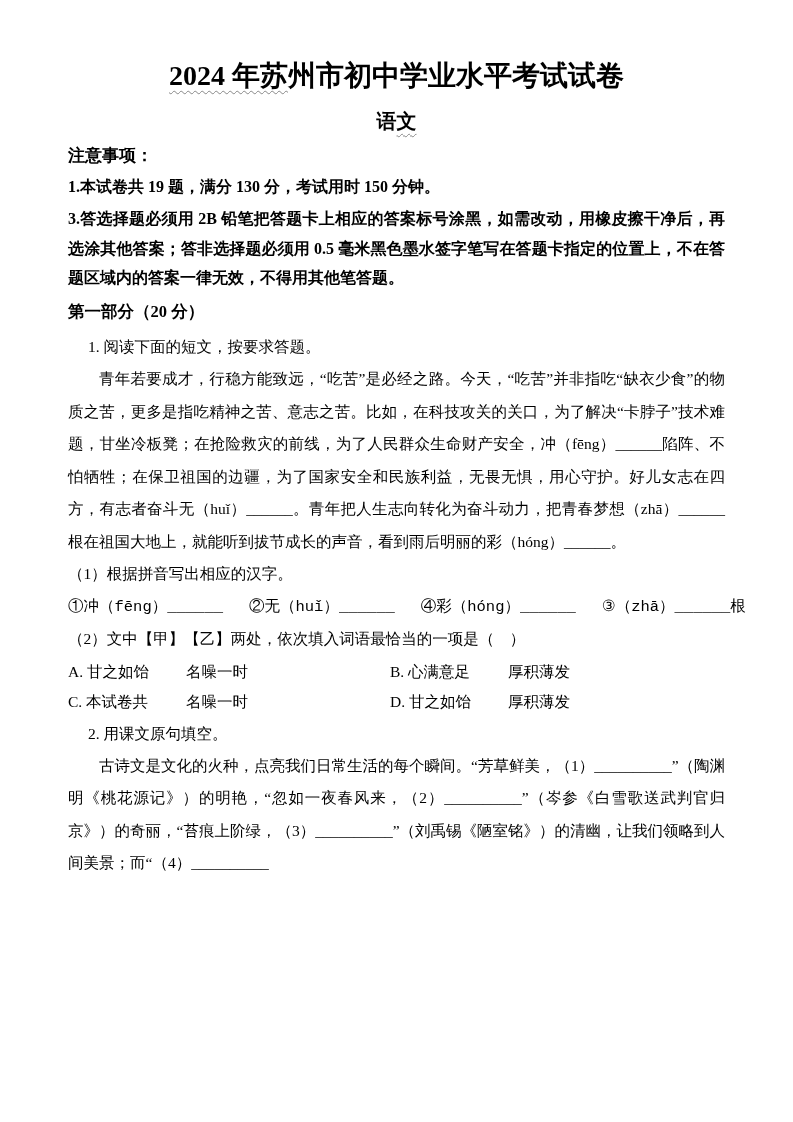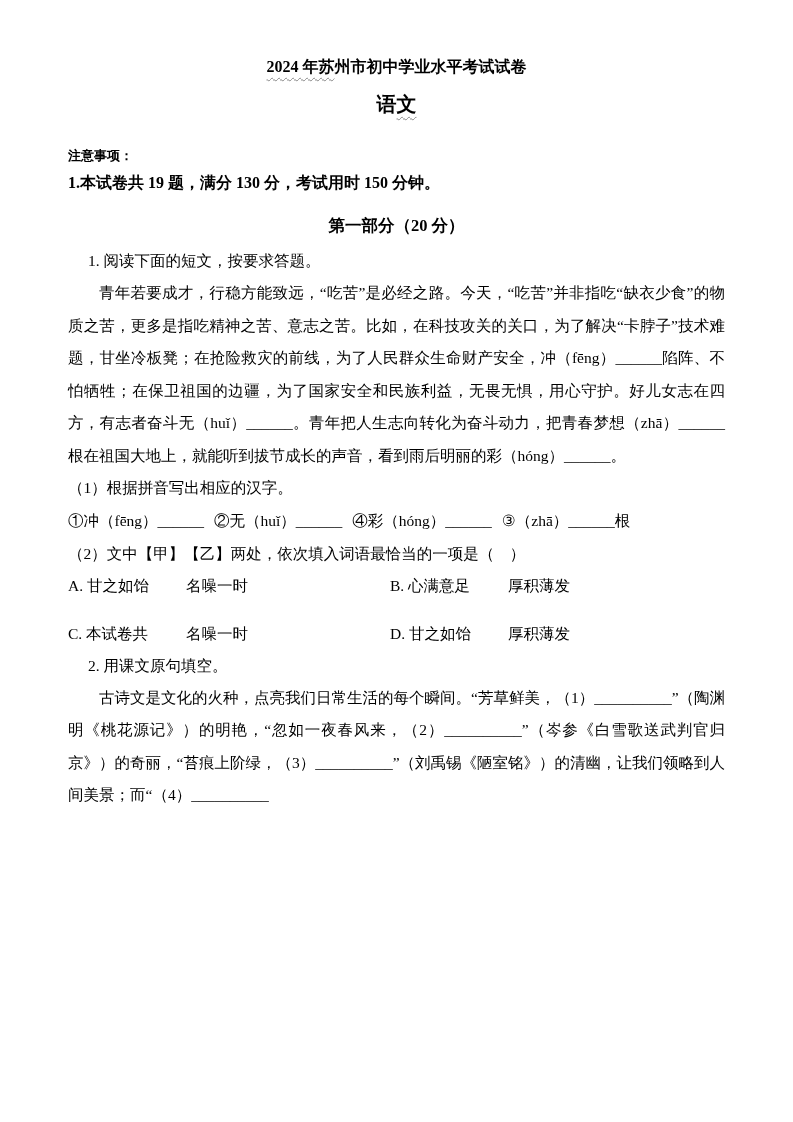--- a/index.html
+++ b/index.html
@@ -3,67 +3,68 @@
 <meta charset="utf-8">
 <style>
   html,body { margin:0; padding:0; background:#ffffff; }
   .page {
     width:793px; height:1122px; box-sizing:border-box;
     margin:0 auto; padding:56px 68px 30px 68px;
     font-family:"Liberation Serif","DejaVu Serif",serif;
     color:#000; font-size:15.5px; overflow:hidden; background:#fff;
   }
   .title {
-    text-align:center; font-size:16px; font-weight:bold;
+    text-align:center; font-size:28px; font-weight:bold;
     margin:0 0 12px 0; line-height:1.4;
   }
   .subtitle {
     text-align:center; font-size:20px; font-weight:bold;
-    margin:0 0 26px 0; line-height:1.4;
+    margin:0 0 5px 0; line-height:1.4;
   }
   .wavy {
     text-decoration-line:underline;
     text-decoration-style:wavy;
     text-decoration-thickness:1px;
     text-decoration-color:#888;
     text-underline-offset:5px;
   }
   p { margin:0; text-align:justify; }
-  .notice-head { font-weight:bold; font-size:13px; line-height:1.85; }
+  .notice-head { font-weight:bold; font-size:17px; line-height:1.85; }
   .notice { font-weight:bold; font-size:16px; line-height:1.85; margin-bottom:3px; }
   .section-head {
-    text-align:center; font-weight:bold; font-size:16.5px;
-    line-height:1.9; margin:12px 0 4px 0;
+    font-weight:bold; font-size:16.5px;
+    line-height:1.9; margin:3px 0 4px 0;
   }
   .stem { line-height:2.05;margin-left:20px; }
   .body-para { line-height:2.1; text-indent:2em; }
   .sub-q { line-height:2.1; }
   .blank-row {
-    display:flex; flex-wrap:nowrap; gap:10px;
-    line-height:2.1; white-space:nowrap;
+    display:flex; flex-wrap:nowrap; gap:26px;
+    line-height:2.1; white-space:nowrap;font-family:Liberation Mono, monospace;
   }
   .options {
     display:grid; grid-template-columns:322px 1fr;
-    row-gap:20px; line-height:1.8; margin:2px 0 2px 0;
+    row-gap:2px; line-height:1.8; margin:2px 0 2px 0;
   }
   .opt { display:flex; }
   .opt-label { display:inline-block; width:118px; }
   .opt-word2 { display:inline-block; }
 </style>
 </head>
 <body>
 
 <div class="page">
 
   <h1 class="title"><span class="wavy">2024 年苏</span><span>州市初中学业水平考试试卷</span></h1>
 
   <h2 class="subtitle"><span>语</span><span class="wavy">文</span></h2>
 
   <p class="notice-head">注意事项：</p>
   <p class="notice">1.本试卷共 19 题，满分 130 分，考试用时 150 分钟。</p>
+  <p class="notice">3.答选择题必须用 2B 铅笔把答题卡上相应的答案标号涂黑，如需改动，用橡皮擦干净后，再选涂其他答案；答非选择题必须用 0.5 毫米黑色墨水签字笔写在答题卡指定的位置上，不在答题区域内的答案一律无效，不得用其他笔答题。</p>
 
   <p class="section-head">第一部分（20 分）</p>
 
   <p class="stem">1. 阅读下面的短文，按要求答题。</p>
   <p class="body-para">青年若要成才，行稳方能致远，“吃苦”是必经之路。今天，“吃苦”并非指吃“缺衣少食”的物质之苦，更多是指吃精神之苦、意志之苦。比如，在科技攻关的关口，为了解决“卡脖子”技术难题，甘坐冷板凳；在抢险救灾的前线，为了人民群众生命财产安全，冲（fēng）______陷阵、不怕牺牲；在保卫祖国的边疆，为了国家安全和民族利益，无畏无惧，用心守护。好儿女志在四方，有志者奋斗无（huǐ）______。青年把人生志向转化为奋斗动力，把青春梦想（zhā）______根在祖国大地上，就能听到拔节成长的声音，看到雨后明丽的彩（hóng）______。</p>
 
   <p class="sub-q">（1）根据拼音写出相应的汉字。</p>
 
   <div class="blank-row">
     <span>①冲（fēng）______</span>

